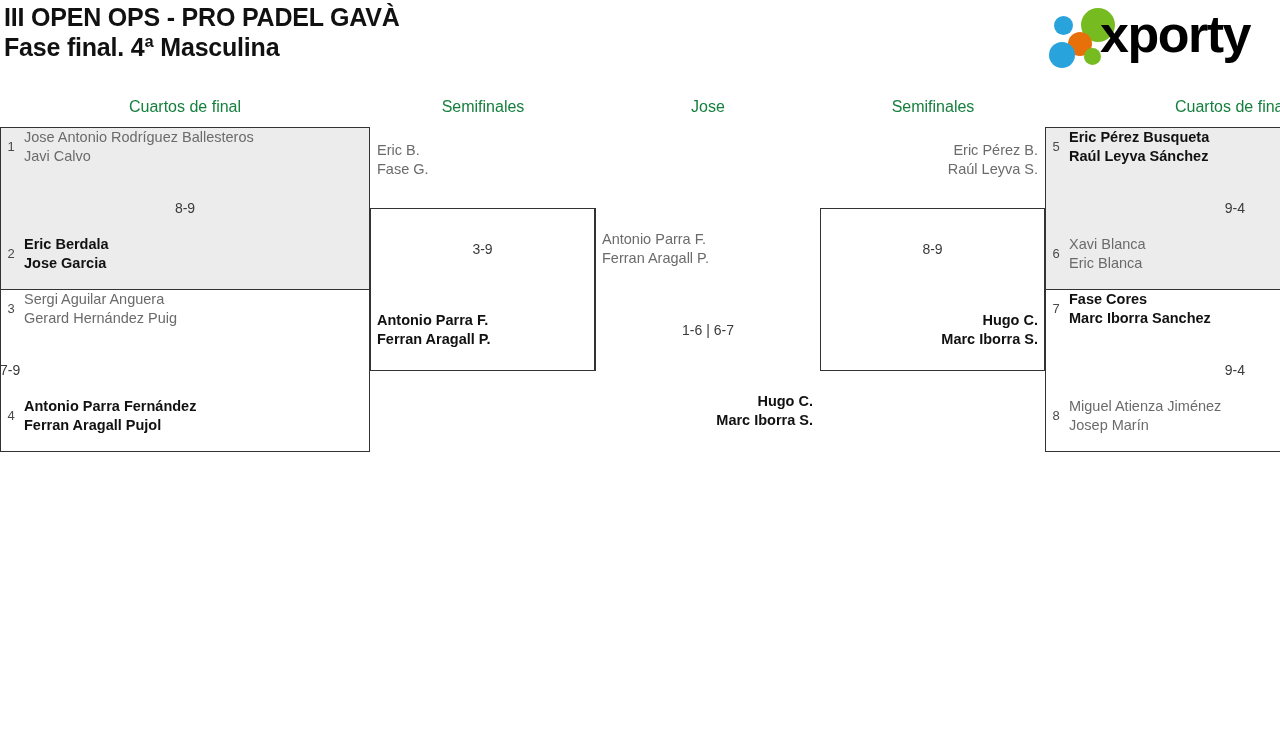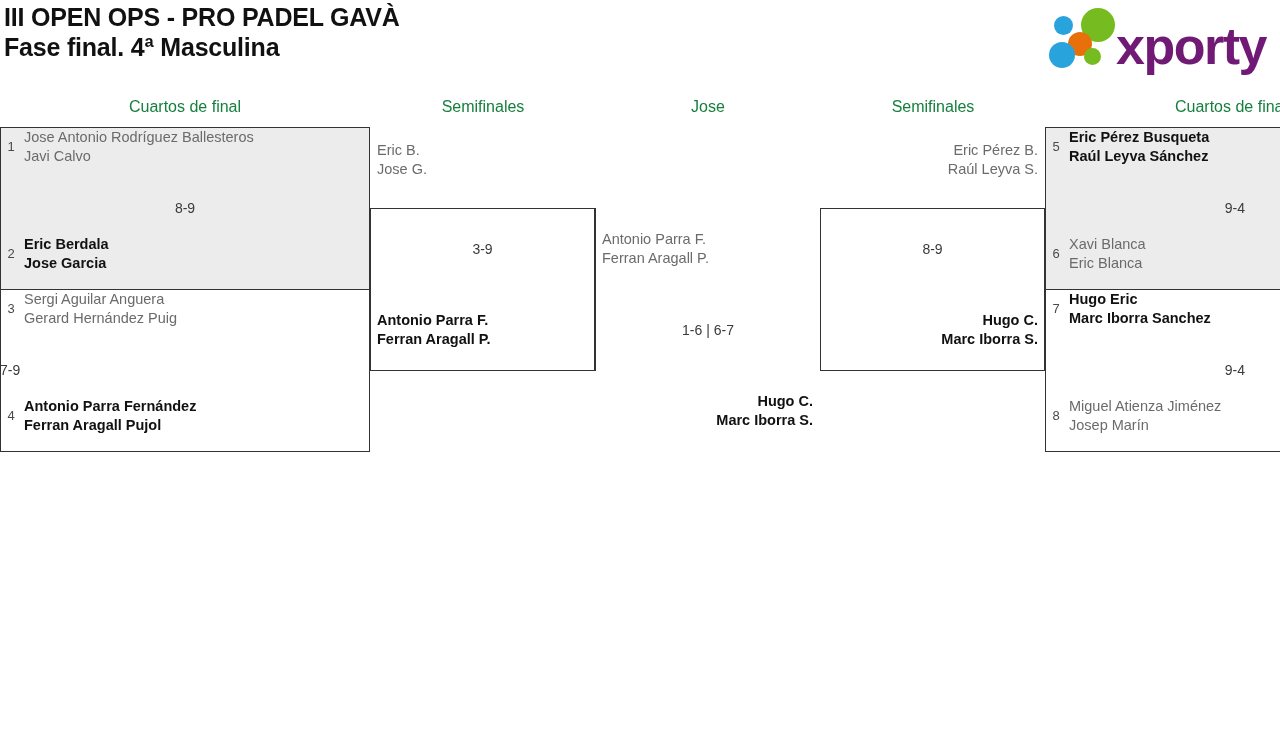--- a/index.html
+++ b/index.html
@@ -22,23 +22,23 @@
   
   .logo { position: absolute; left: 1048px; top: 4px; width: 228px; height: 64px; }
   .logo-dots { position: absolute; left: 0; top: 2px; width: 70px; height: 62px; }
   .dot { position: absolute; border-radius: 50%; }
   .dot-blue-sm  { left: 6px;  top: 10px; width: 19px; height: 19px; background: #29a3dc; }
   .dot-green-lg { left: 33px; top: 2px;  width: 34px; height: 34px; background: #76bc21; }
   .dot-orange   { left: 20px; top: 26px; width: 24px; height: 24px; background: #e8700a; }
   .dot-blue-lg  { left: 1px;  top: 36px; width: 26px; height: 26px; background: #29a3dc; }
   .dot-green-sm { left: 36px; top: 42px; width: 17px; height: 17px; background: #76bc21; }
   .logo-text {
-    position: absolute; left: 68px; top: -2px;
-    font-size: 52px; font-weight: 700; color: #701a75;
-    letter-spacing: -1.5px; line-height: 64px; margin-top: 12px;
+    position: absolute; left: 52px; top: -2px;
+    font-size: 52px; font-weight: 700; color: #000000;
+    letter-spacing: -1.5px; line-height: 64px;
   }
 
   
   .round-head {
     position: absolute; top: 96px;
     font-size: 16px; color: #15803d; text-align: center;
     white-space: nowrap; line-height: 22px;
   }
 
   
@@ -128,21 +128,21 @@
     </span>
   </div>
 
   <div class="conn" style="left:369px; top:208px; width:2px; height:1px;"></div>
   <div class="conn" style="left:369px; top:370px; width:2px; height:1px;"></div>
 
   <div class="box plain" style="left:370px; top:208px; width:225px; height:163px;"></div>
   <div class="team loser" style="left:377px; top:141px;">
     <span class="names">
       <span class="pname">Eric B.</span>
-      <span class="pname">Jose G.</span>
+      <span class="pname">Fase G.</span>
     </span>
   </div>
   <div class="score" style="left:370px; top:240px; width:225px; text-align:center;">3-9</div>
   <div class="team winner" style="left:377px; top:311px;">
     <span class="names">
       <span class="pname">Antonio Parra F.</span>
       <span class="pname">Ferran Aragall P.</span>
     </span>
   </div>
 
@@ -195,21 +195,21 @@
     <span class="seed">6</span>
     <span class="names">
       <span class="pname">Xavi Blanca</span>
       <span class="pname">Eric Blanca</span>
     </span>
   </div>
 
   <div class="team winner" style="left:1051px; top:290px;">
     <span class="seed">7</span>
     <span class="names">
-      <span class="pname">Hugo Eric</span>
+      <span class="pname">Fase Cores</span>
       <span class="pname">Marc Iborra Sanchez</span>
     </span>
   </div>
   <div class="score" style="left:1045px; top:361px; width:200px; text-align:right;">9-4</div>
   <div class="team loser" style="left:1051px; top:397px;">
     <span class="seed">8</span>
     <span class="names">
       <span class="pname">Miguel Atienza Jiménez</span>
       <span class="pname">Josep Marín</span>
     </span>

